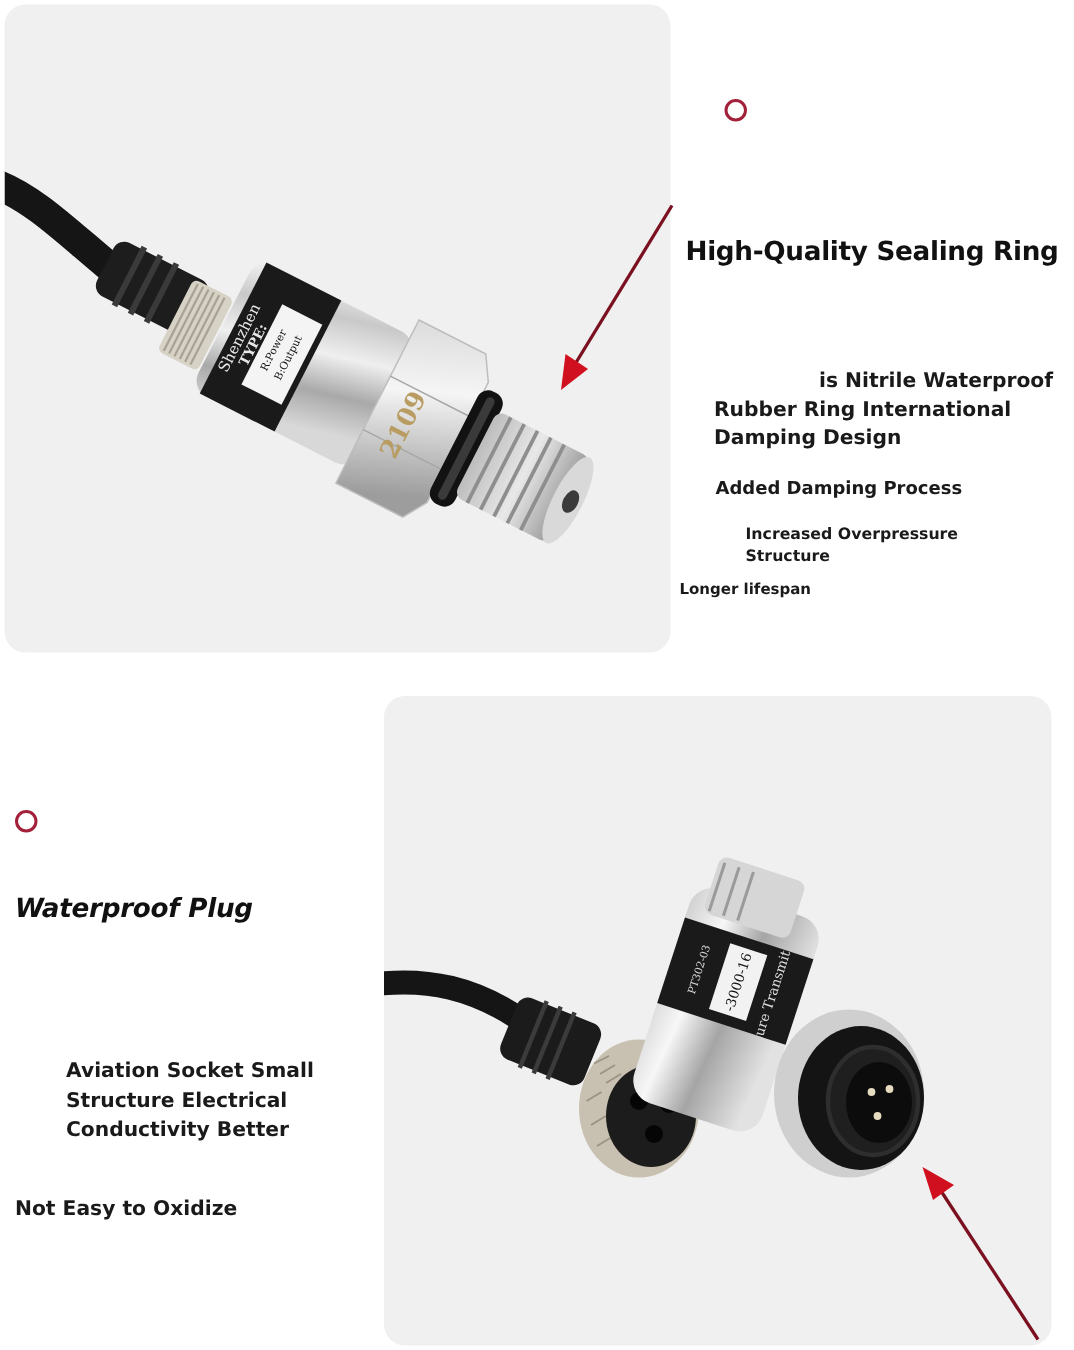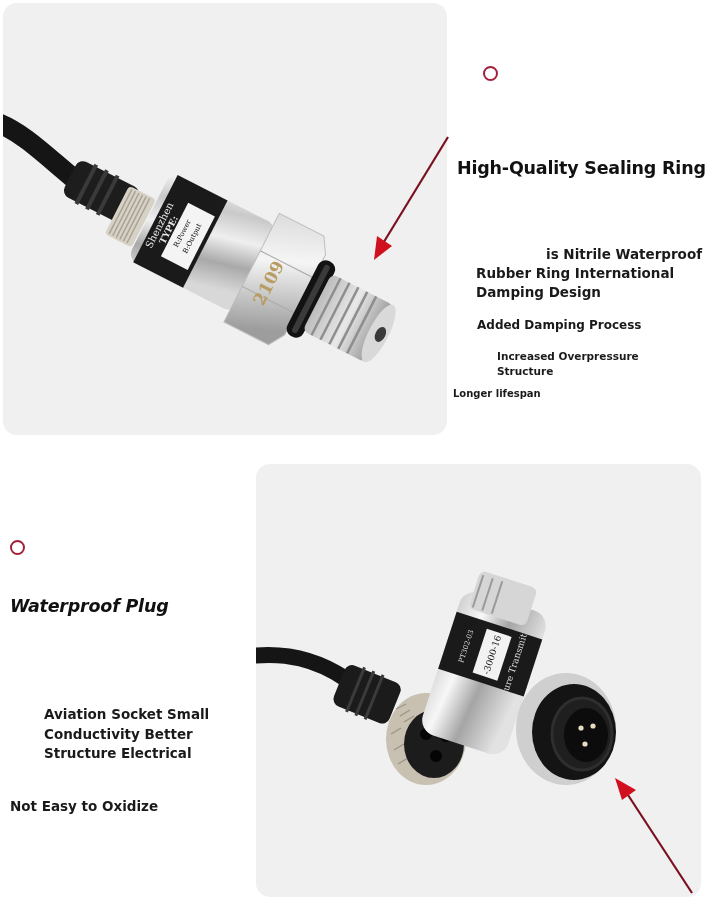--- a/index.html
+++ b/index.html
@@ -182,16 +182,16 @@
 <svg id="arrow-bottom" width="716" height="900">
   <line x1="692" y1="893" x2="628" y2="795" stroke="#7a1020" stroke-width="2.2"></line>
   <polygon points="615,778 636,790 622,800" fill="#d0101e"></polygon>
 </svg>
 
 <div class="bullet-ring" style="left:10px; top:540px;"></div>
 <div class="heading" style="left:10px; top:596px; font-size:17.5px;font-style:italic;">Waterproof Plug</div>
 
 <div class="desc" style="left:10px; top:705px; font-size:13.5px; line-height:19.5px;margin-left:34px;">
   <div>Aviation Socket Small</div>
+  <div>Structure Electrical</div>
   <div>Conductivity Better</div>
-  <div>Structure Electrical</div>
 </div>
 <div class="desc" style="left:10px; top:798px; font-size:13.5px;">Not Easy to Oxidize</div>
 
 </body></html>

